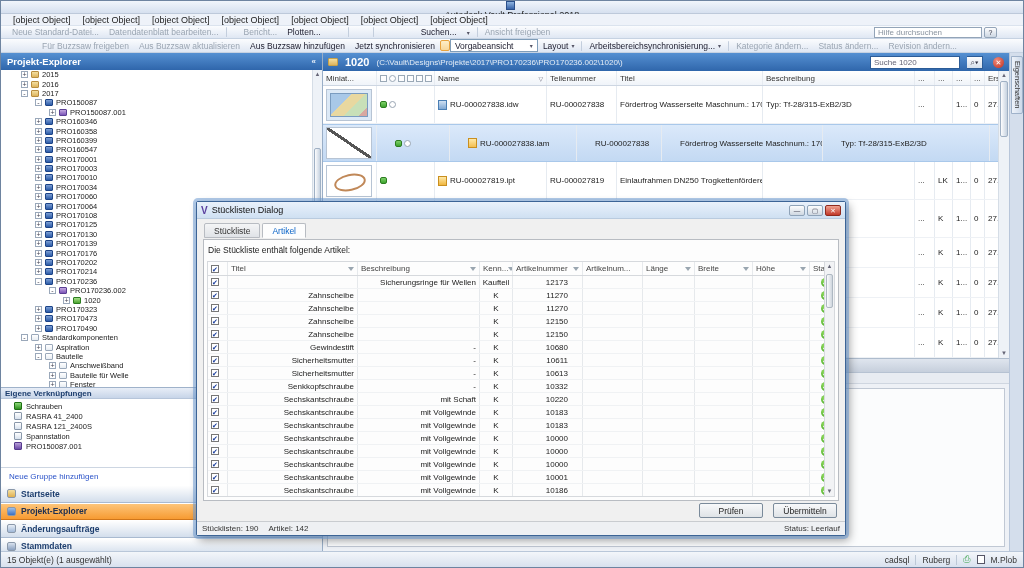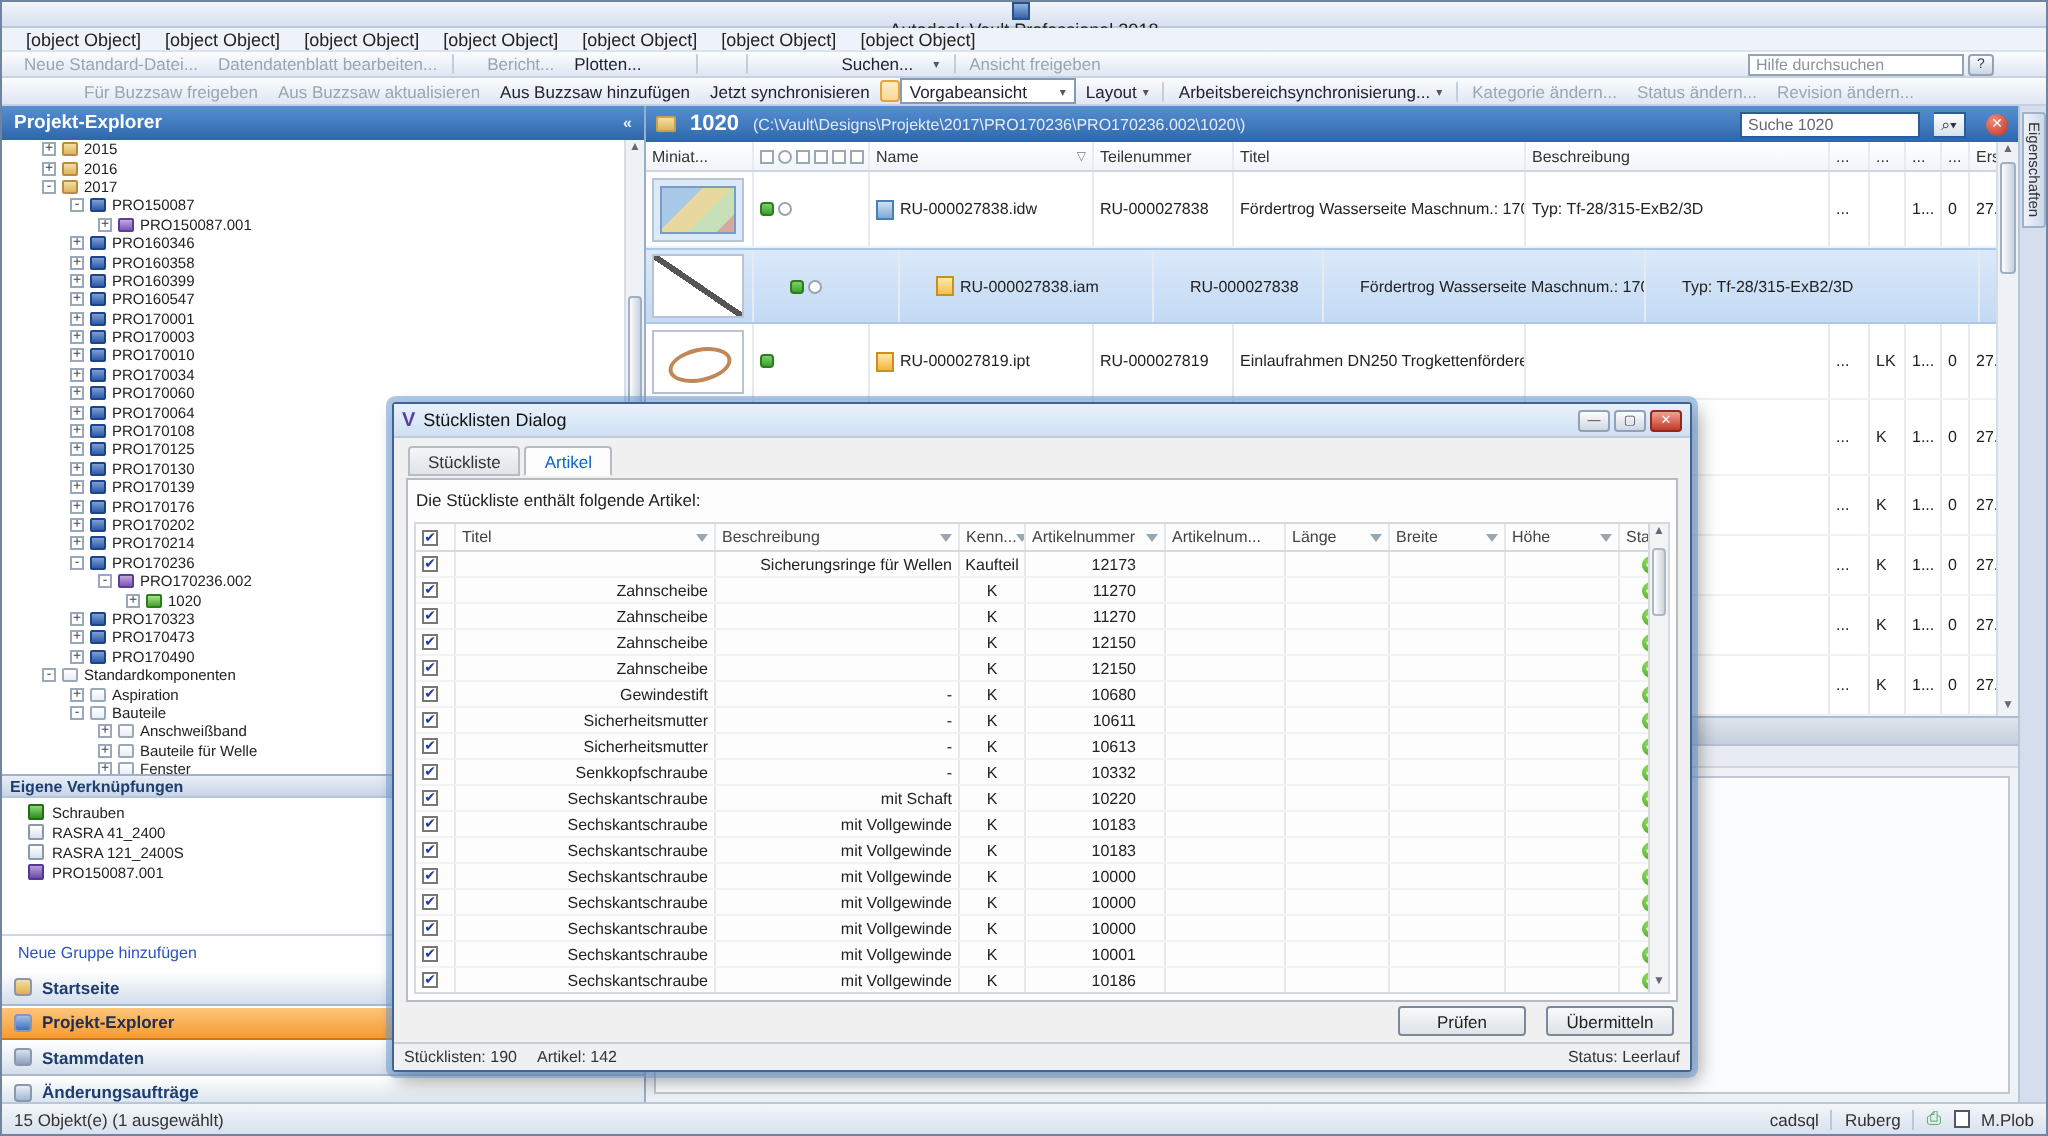--- a/index.html
+++ b/index.html
@@ -563,43 +563,47 @@
           </div>
           <div class="litem">
             <span class="li li-doc"></span>
             <span>RASRA 41_2400</span>
           </div>
           <div class="litem">
             <span class="li li-doc"></span>
             <span>RASRA 121_2400S</span>
           </div>
           <div class="litem">
+            <span class="li li-doc"></span>
+            <span>Spannstation</span>
+          </div>
+          <div class="litem">
             <span class="li li-proj"></span>
             <span>PRO150087.001</span>
           </div>
       </div>
       <div class="addgroup">
         <span>Neue Gruppe hinzufügen</span>
       </div>
       <div class="nav">
         <div class="nitem">
             <span class="ni ni-home"></span>
             <span>Startseite</span>
           </div>
           <div class="nitem active">
             <span class="ni ni-pe"></span>
             <span>Projekt-Explorer</span>
           </div>
           <div class="nitem">
+            <span class="ni ni-ca"></span>
+            <span>Änderungsaufträge</span>
+          </div>
+          <div class="nitem">
             <span class="ni ni-sd"></span>
             <span>Stammdaten</span>
-          </div>
-          <div class="nitem">
-            <span class="ni ni-ca"></span>
-            <span>Änderungsaufträge</span>
           </div>
       </div>
       <div class="s-bottom">
         <span class="s-stepper">▲<br>▼</span>
       </div>
     </div>
 
     <div class="main">
       <div class="m-header">
         <span class="m-folder-ic"></span>

